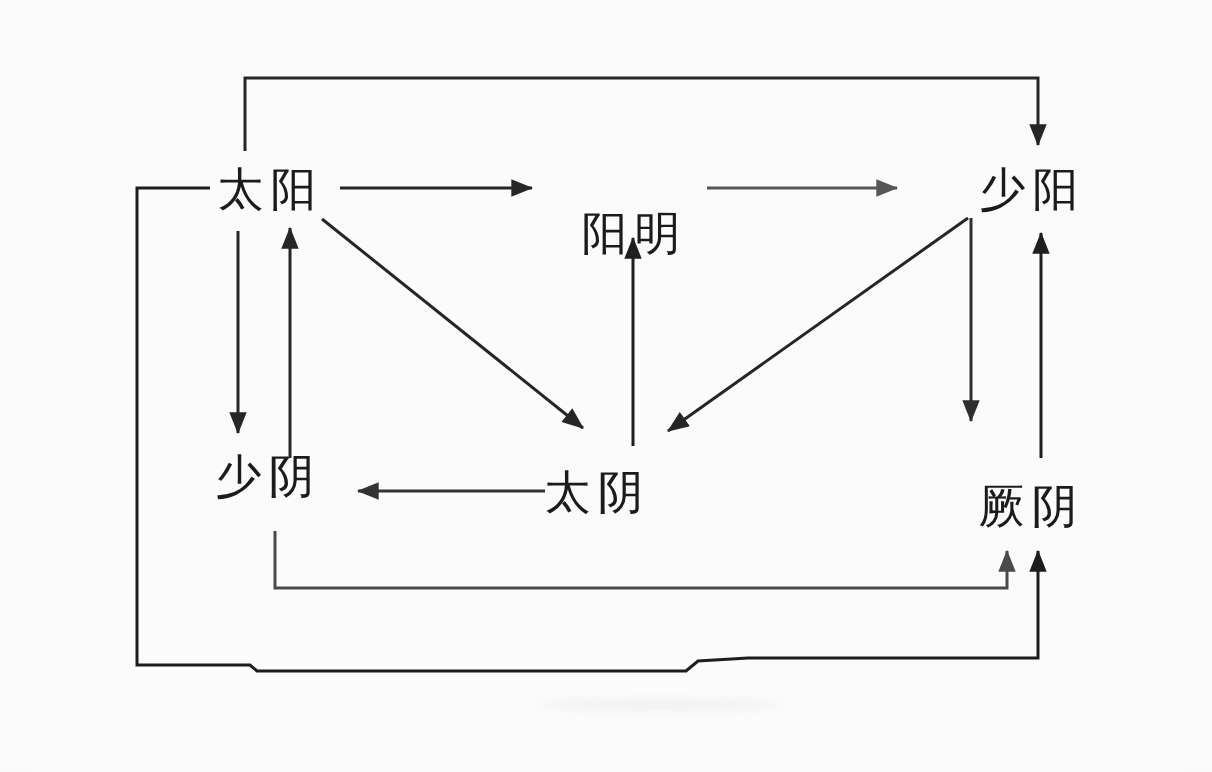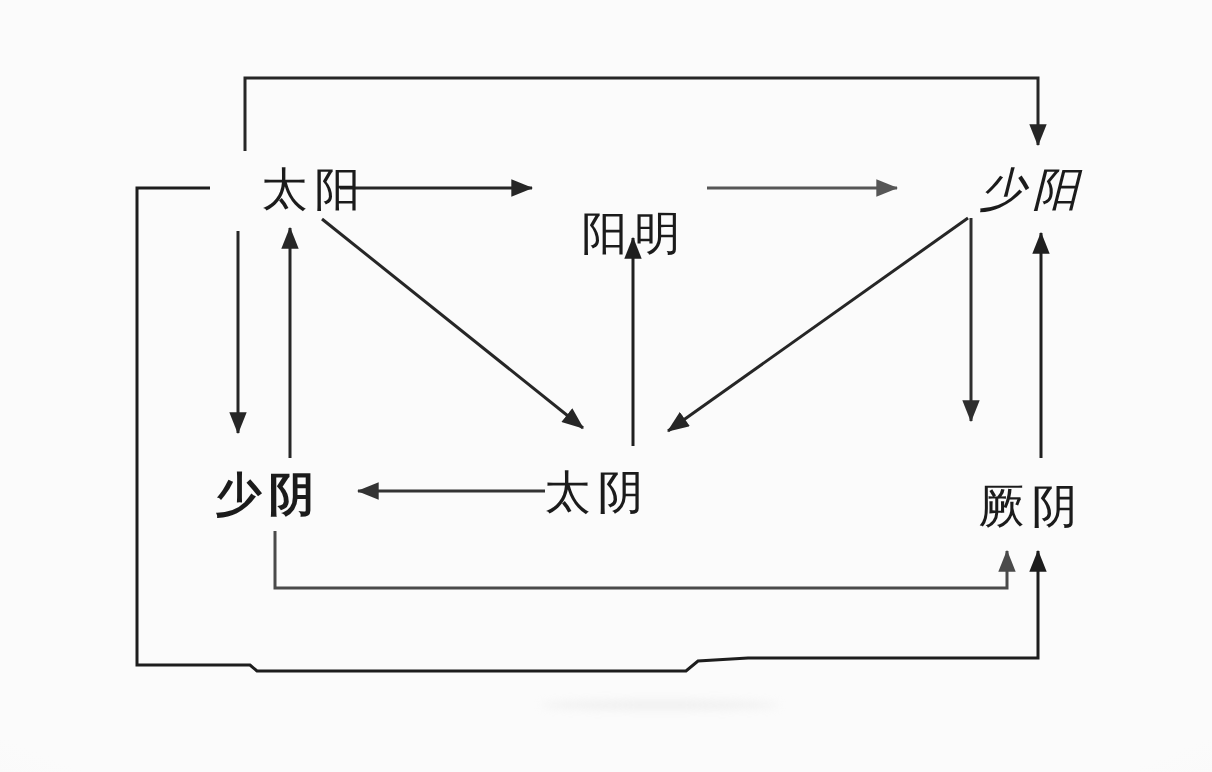--- a/index.html
+++ b/index.html
@@ -83,21 +83,21 @@
         <polyline points="633,446 633,238" fill="none" stroke="#1f1f1f" stroke-width="3" stroke-linejoin="miter" stroke-linecap="butt" marker-end="url(#ah2)"></polyline>
         <polyline points="968,218 668,431" fill="none" stroke="#262626" stroke-width="3" stroke-linejoin="miter" stroke-linecap="butt" marker-end="url(#ah0)"></polyline>
         <polyline points="971,218 971,421" fill="none" stroke="#2e2e2e" stroke-width="3" stroke-linejoin="miter" stroke-linecap="butt" marker-end="url(#ah3)"></polyline>
         <polyline points="1041,458 1041,233" fill="none" stroke="#1f1f1f" stroke-width="3" stroke-linejoin="miter" stroke-linecap="butt" marker-end="url(#ah2)"></polyline>
         <polyline points="545,491 358,491" fill="none" stroke="#333333" stroke-width="3" stroke-linejoin="miter" stroke-linecap="butt" marker-end="url(#ah4)"></polyline>
         <polyline points="275,531 275,588 1007,588 1007,551" fill="none" stroke="#4a4a4a" stroke-width="3" stroke-linejoin="miter" stroke-linecap="butt" marker-end="url(#ah5)"></polyline>
         <polyline points="210,188 137,188 137,665 250,665 257,671 686,671 698,661 748,658 1038,658 1038,551" fill="none" stroke="#1d1d1d" stroke-width="3" stroke-linejoin="miter" stroke-linecap="butt" marker-end="url(#ah6)"></polyline>
       </g>
   </svg>
   <div id="node-layer">
-      <div class="node-label" style="left: 267px; top: 189px; margin-left: 44px;">太阳</div>
+      <div class="node-label" style="left: 267px; top: 189px;">太阳</div>
       <div class="node-label" style="left: 631px; top: 188px; margin-top: 45px;">阳明</div>
-      <div class="node-label" style="left: 1029px; top: 189px; font-style: italic;">少阳</div>
-      <div class="node-label" style="left: 265px; top: 494px; font-weight: bold;">少阴</div>
+      <div class="node-label" style="left: 1029px; top: 189px;">少阳</div>
+      <div class="node-label" style="left: 265px; top: 476px;">少阴</div>
       <div class="node-label" style="left: 594px; top: 492px;">太阴</div>
       <div class="node-label" style="left: 1028px; top: 496px; margin-top: 10px;">厥阴</div>
     </div>
   <div class="smudge"></div>
 </div>
 
 </body></html>

